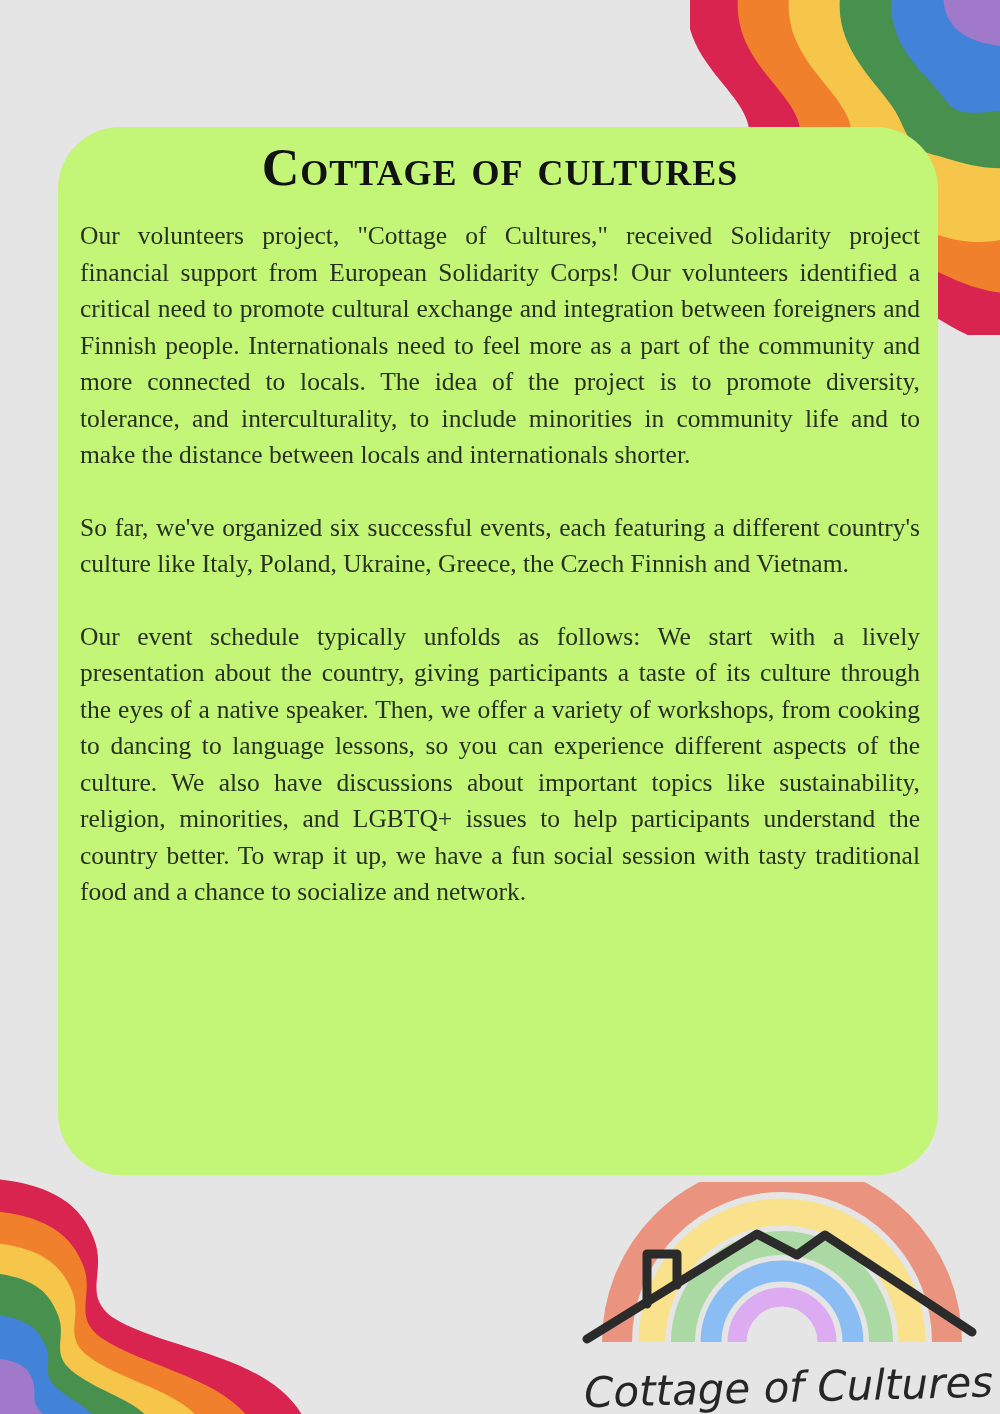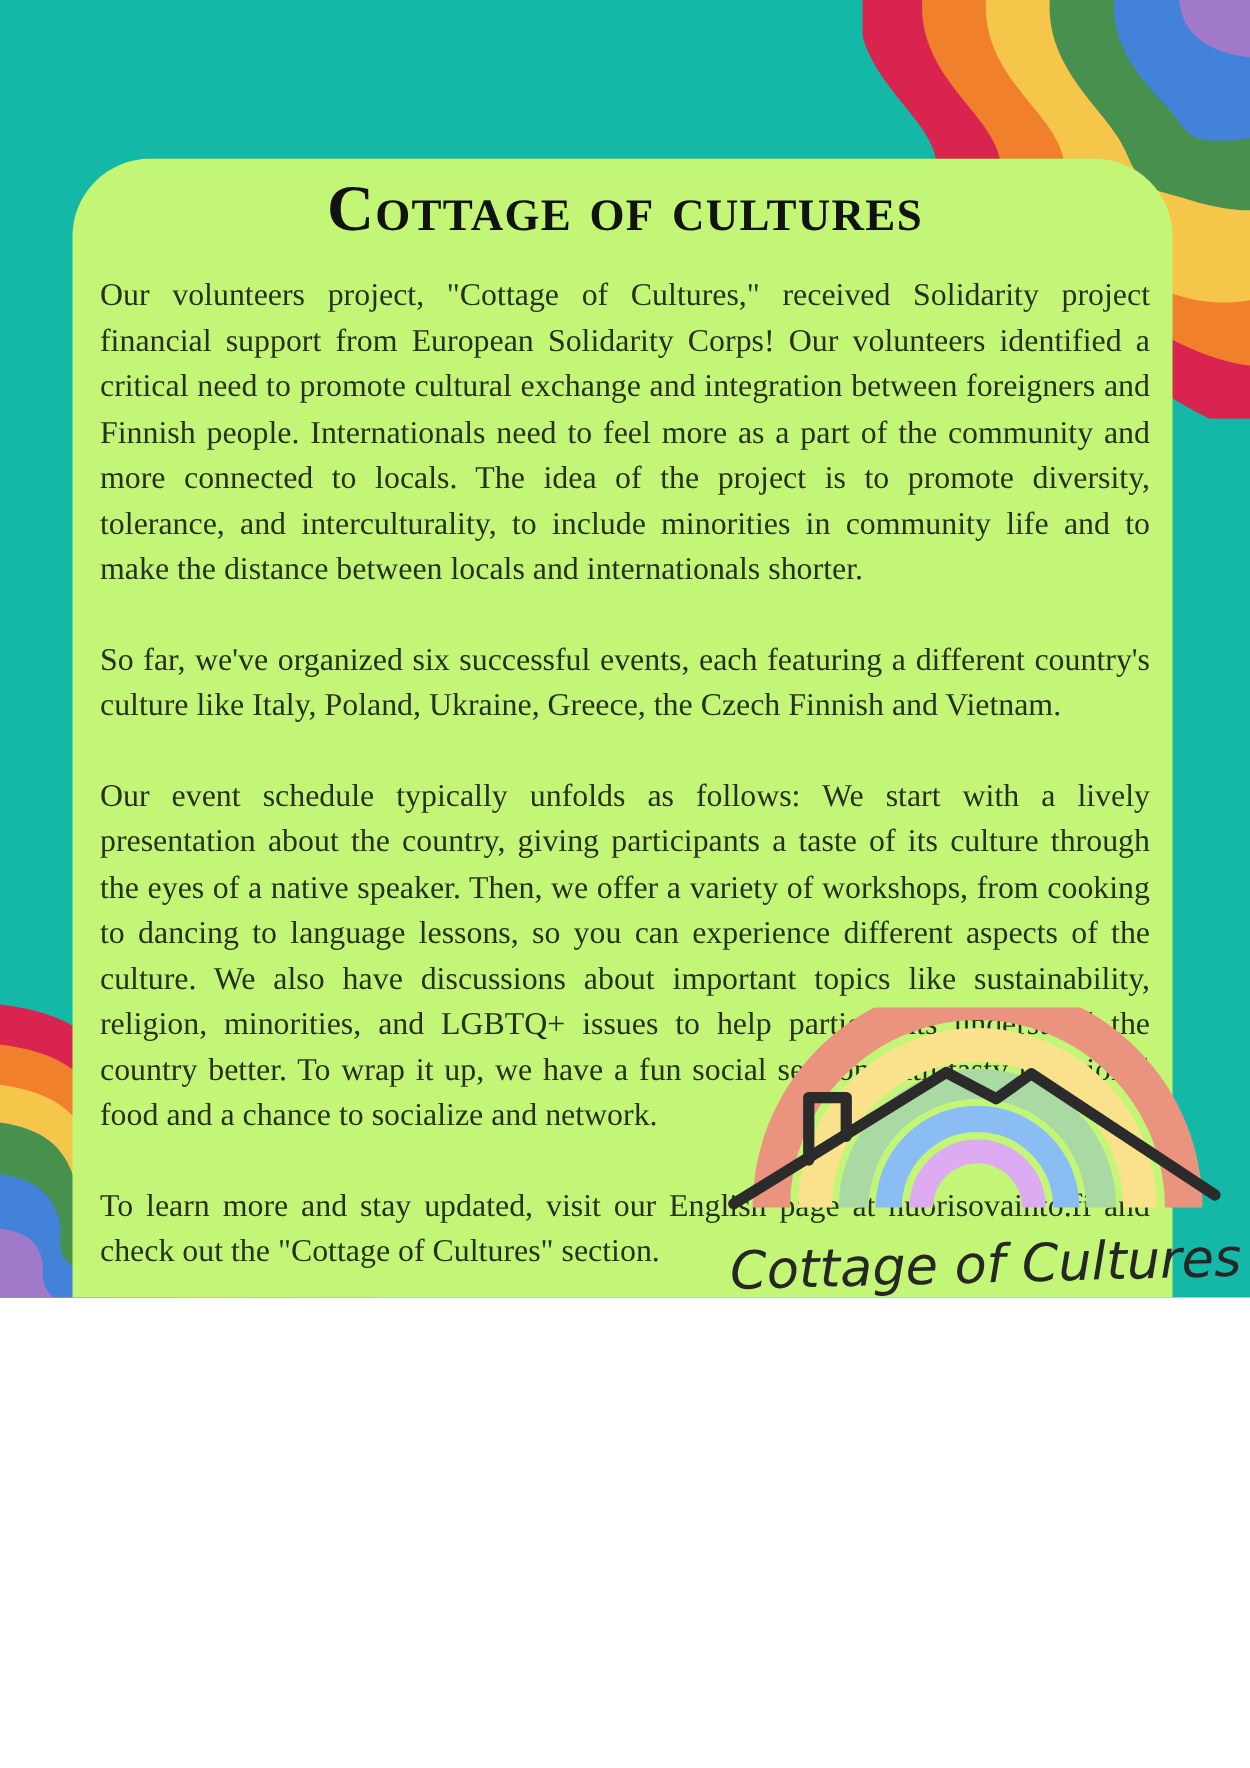--- a/index.html
+++ b/index.html
@@ -1,17 +1,17 @@
 <!DOCTYPE html>
 <html><head>
 <meta charset="utf-8">
 <style>
   html,body{margin:0;padding:0;}
   .page{
-    position:relative;width:1000px;height:1038px;background:#14b8a6;
+    position:relative;width:1000px;height:1414px;background:#e5e5e5;
     overflow:hidden;font-family:"Liberation Serif",serif;
   }
   .corner-svg{position:absolute;display:block;}
   .corner-tr{top:0;right:0;}
   .corner-bl{left:0;bottom:0;}
   .card{
     position:absolute;left:58px;top:127px;width:880px;height:1048px;
     background:#c3f577;border-radius:62px;box-sizing:border-box;
     padding:10px 18px 0 22px;
   }
@@ -52,21 +52,20 @@
     <path fill="#47904e" d="M -20 133 C 30 136, 48 150, 58 176 C 67 199, 50 214, 72 232 C 105 258, 150 262, 160 300 L -20 300 Z"></path>
     <path fill="#4282d8" d="M -20 174 C 25 177, 38 188, 46 208 C 53 225, 40 236, 58 250 C 80 268, 100 272, 107 300 L -20 300 Z"></path>
     <path fill="#a179ca" d="M -20 218 C 20 220, 28 228, 33 242 C 37 254, 30 260, 40 272 C 48 282, 52 286, 54 300 L -20 300 Z"></path>
   </svg>
 
   <div class="card">
     <div class="card-title">Cottage of cultures</div>
     <p>Our volunteers project, "Cottage of Cultures," received Solidarity project financial support from European Solidarity Corps! Our volunteers identified a critical need to promote cultural exchange and integration between foreigners and Finnish people. Internationals need to feel more as a part of the community and more connected to locals. The idea of the project is to promote diversity, tolerance, and interculturality, to include minorities in community life and to make the distance between locals and internationals shorter.</p>
     <p>So far, we've organized six successful events, each featuring a different country's culture like Italy, Poland, Ukraine, Greece, the Czech Finnish and Vietnam.</p>
     <p>Our event schedule typically unfolds as follows: We start with a lively presentation about the country, giving participants a taste of its culture through the eyes of a native speaker. Then, we offer a variety of workshops, from cooking to dancing to language lessons, so you can experience different aspects of the culture. We also have discussions about important topics like sustainability, religion, minorities, and LGBTQ+ issues to help participants understand the country better. To wrap it up, we have a fun social session with tasty traditional food and a chance to socialize and network.</p>
-    <p>To learn more and stay updated, visit our English page at nuorisovaihto.fi and check out the "Cottage of Cultures" section.</p>
   </div>
 
   <div class="logo">
     <svg width="425" height="175" viewBox="0 0 425 175" aria-hidden="true">
 
       <path fill="none" stroke="#ea9480" stroke-width="30" d="M 50 160 A 165 165 0 0 1 380 160"></path>
       <path fill="none" stroke="#fae18c" stroke-width="27" d="M 85 160 A 130 130 0 0 1 345 160"></path>
       <path fill="none" stroke="#abd9a3" stroke-width="24" d="M 116 160 A 99 99 0 0 1 314 160"></path>
       <path fill="none" stroke="#8abdf4" stroke-width="21" d="M 144 160 A 71 71 0 0 1 286 160"></path>
       <path fill="none" stroke="#dcabf2" stroke-width="19" d="M 170 160 A 45 45 0 0 1 260 160"></path>

